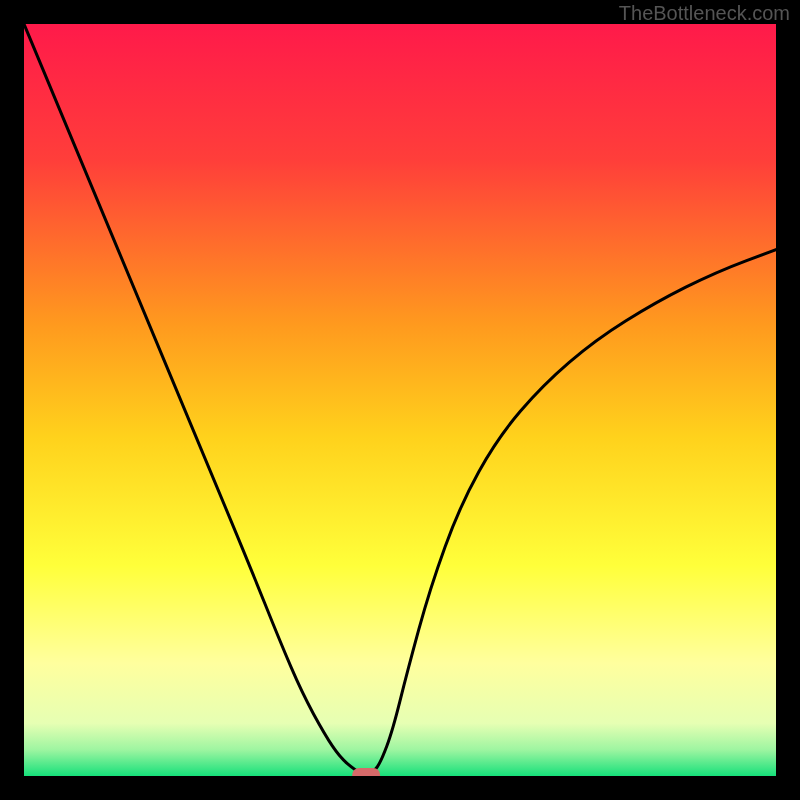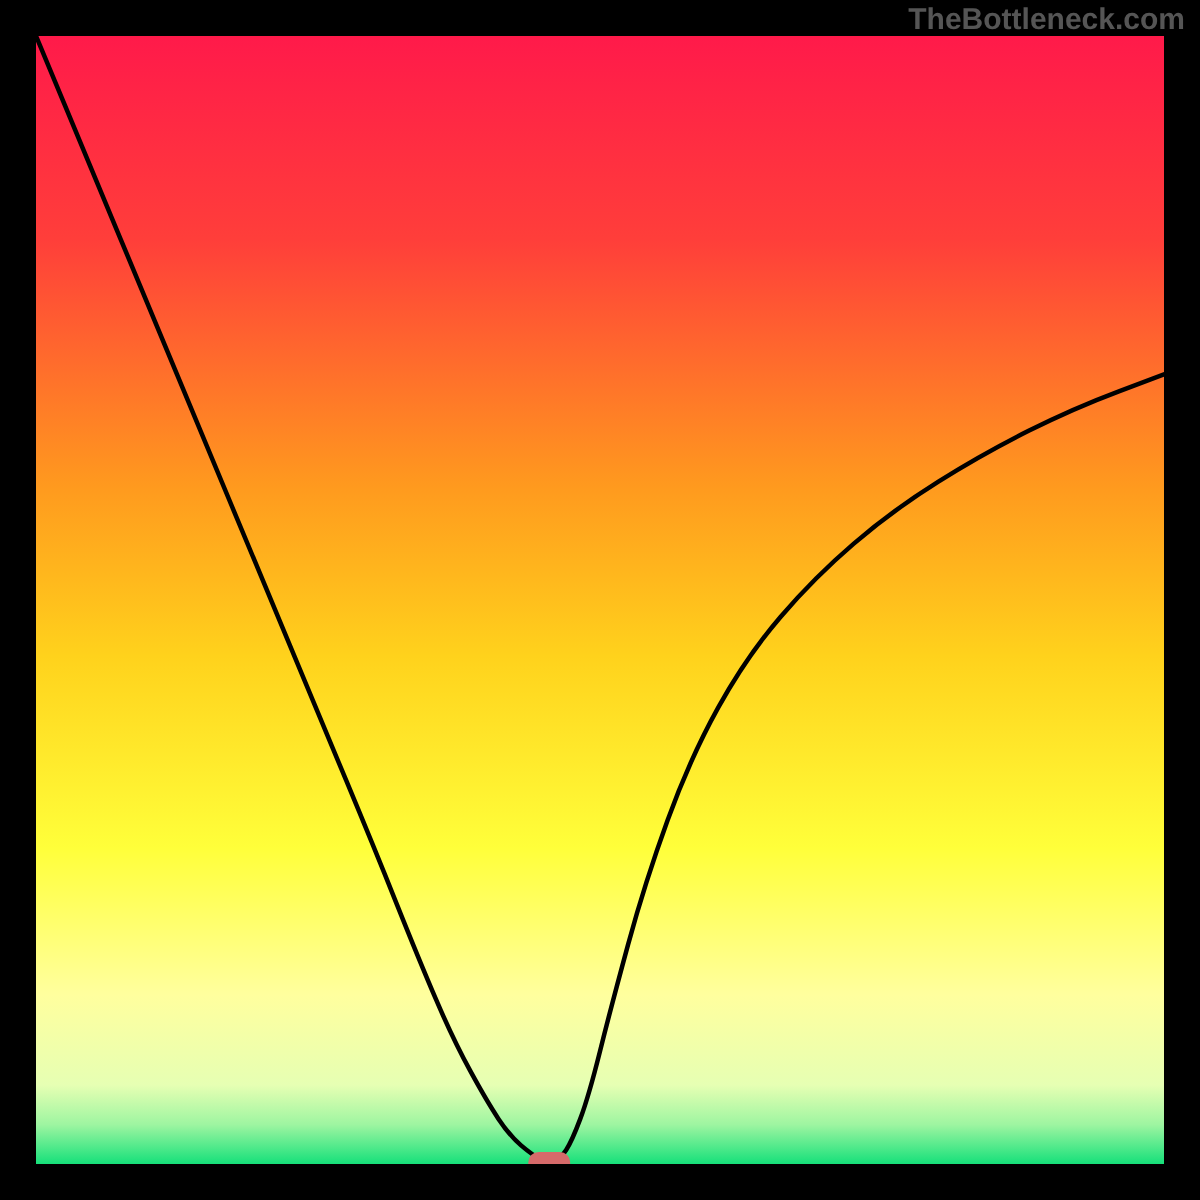--- a/index.html
+++ b/index.html
@@ -10,21 +10,21 @@
     background: #000;
     font-family: Arial, Helvetica, sans-serif;
     position: relative;
   }
   .watermark {
     position: absolute;
     top: 2px;
     right: 10px;
     color: #555;
     font-size: 20px;
-    font-weight: 700;
+    font-weight: 400;
     z-index: 10;
   }
   .plot-wrap {
     position: absolute;
     left: 24px;
     top: 24px;
     width: 752px;
     height: 752px;
     background: #000;
   }

